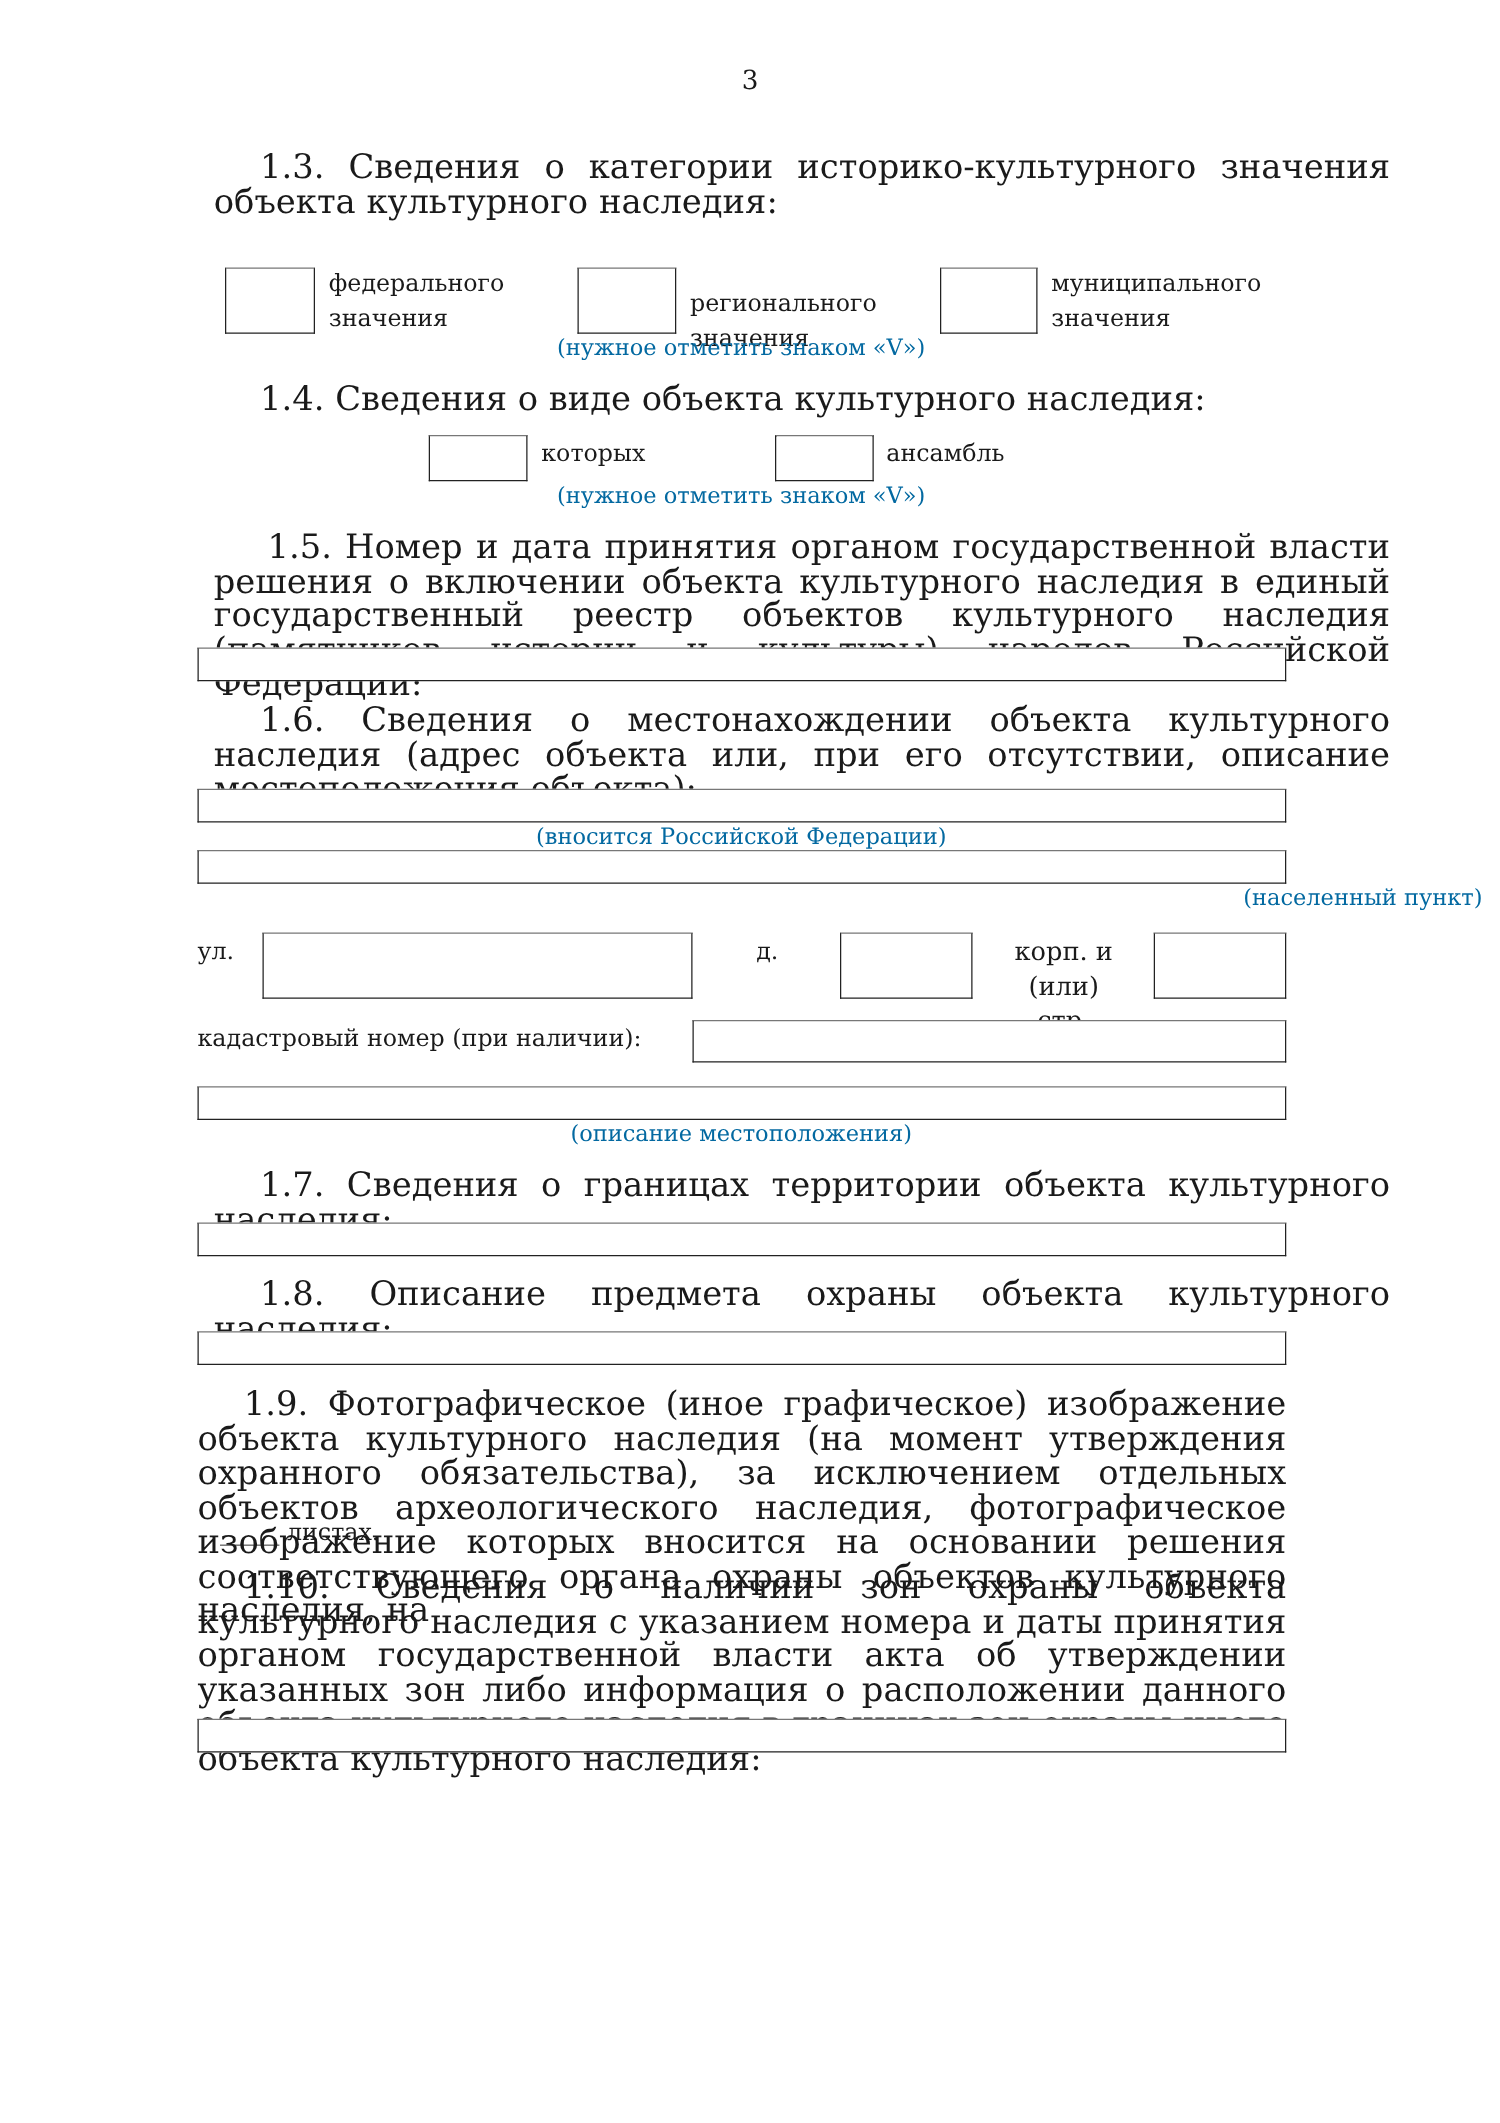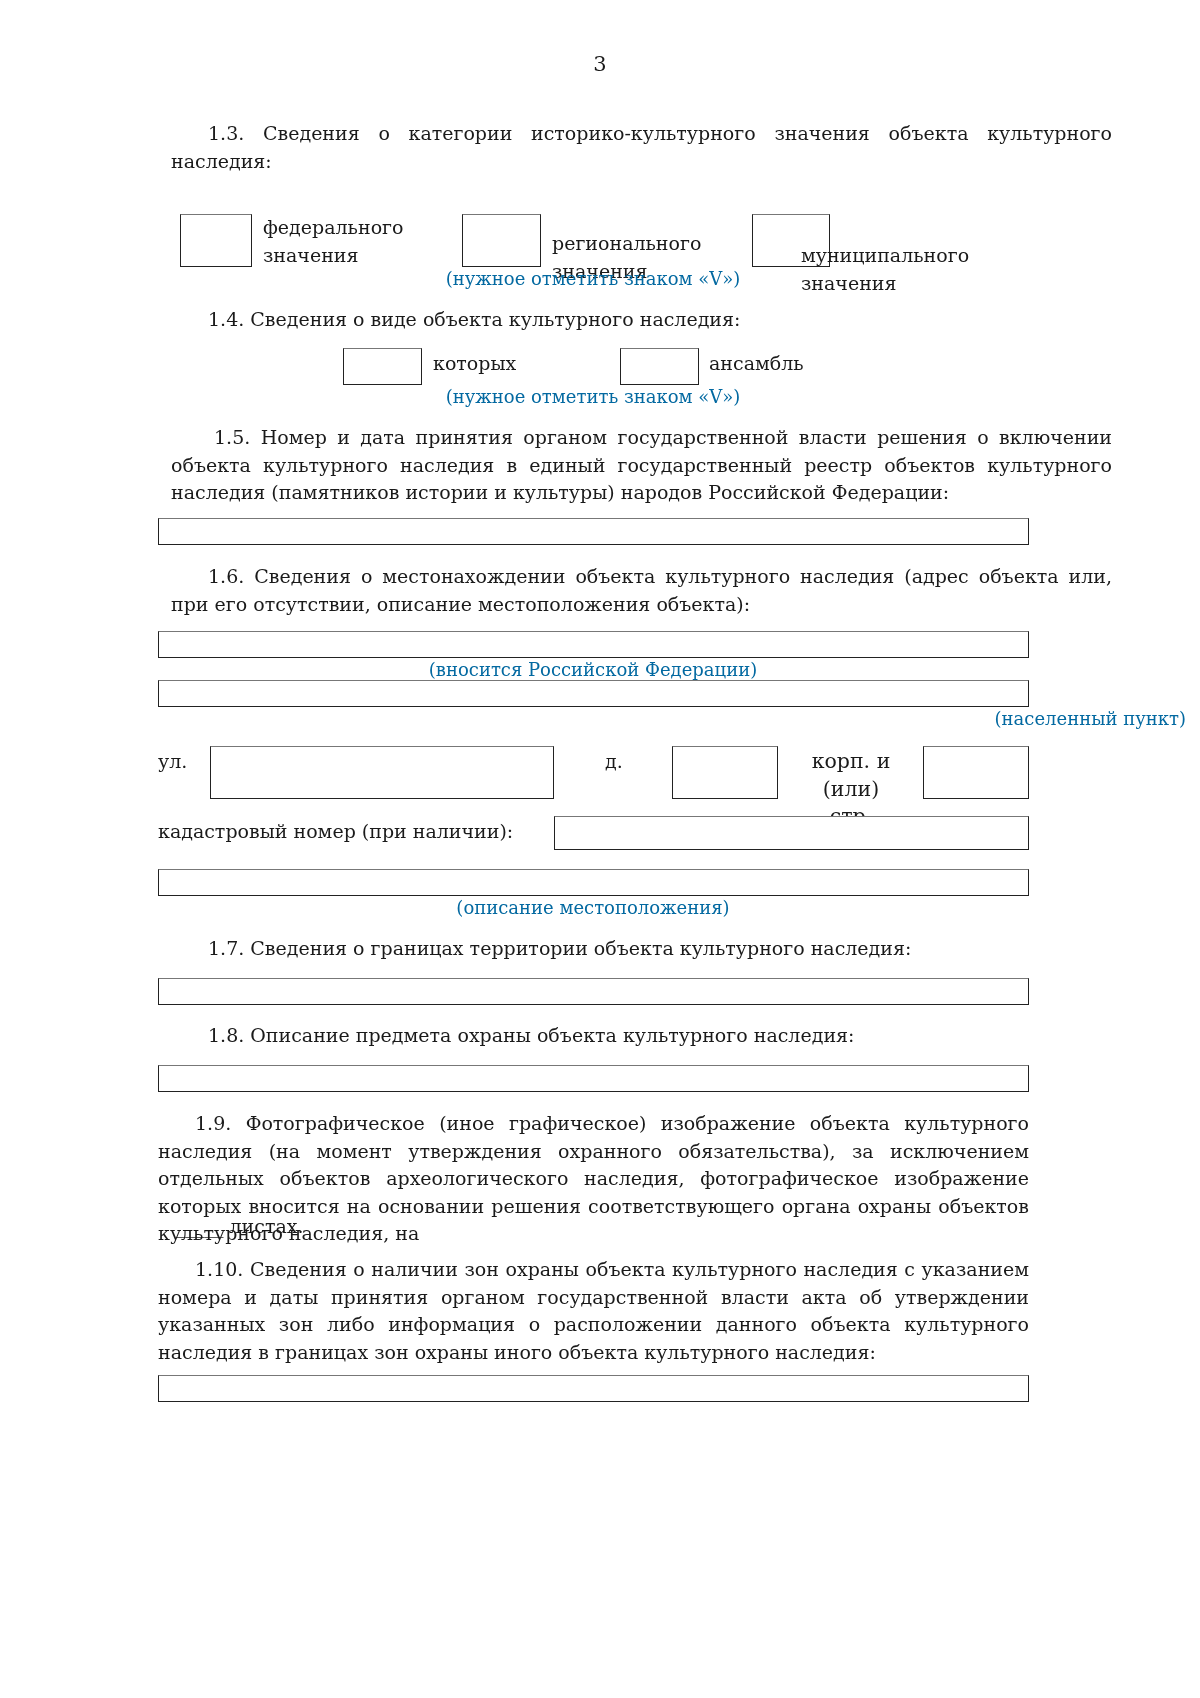--- a/index.html
+++ b/index.html
@@ -1,20 +1,20 @@
 <!DOCTYPE html>
 <html><head>
 <meta charset="utf-8">
 <style>
   html, body { margin: 0; padding: 0; background: #ffffff; }
   body { width: 1200px; height: 1698px; position: relative; overflow: hidden;
          font-family: "DejaVu Serif", "Liberation Serif", serif; color: #1a1a1a; }
   .abs { position: absolute; }
   .pnum { left: 0; width: 1200px; top: 52px; text-align: center; font-size: 21px; }
-  .para { left: 171px; width: 941px; font-size: 19px; line-height: 27.5px; text-align: justify; text-align-last: left; }
+  .para { left: 171px; width: 941px; font-size: 27px; line-height: 27.5px; text-align: justify; text-align-last: left; }
   .indent { text-indent: 37px; }
   .box { border: 1.5px solid #222; border-top-color: #777; box-sizing: border-box; background: #fff; }
   .lbl { font-size: 19px; line-height: 27.5px; }
   .cap { font-size: 18px; text-align: center; color: #0369a1; }
   .cell-small { font-size: 20.5px; line-height: 27.5px; text-align: center; }
 </style>
 </head>
 <body>
 
 <div class="abs pnum">3</div>
@@ -27,21 +27,21 @@
   <div>значения</div>
 </div>
 
 <div class="abs box" style="left:462px;top:214px;width:79px;height:53px;"></div>
 <div class="abs lbl" style="left:552px;top:230px;">
   <div>регионального</div>
   <div>значения</div>
 </div>
 
 <div class="abs box" style="left:752px;top:214px;width:78px;height:53px;"></div>
-<div class="abs lbl" style="left:801px;top:214px;margin-top:28px;">
+<div class="abs lbl" style="left:841px;top:214px;">
   <div>муниципального</div>
   <div>значения</div>
 </div>
 
 <div class="abs cap" style="left:0;width:1186px;top:268px;">(нужное отметить знаком «V»)</div>
 
 <div class="abs para indent" style="top:306px;">1.4. Сведения о виде объекта культурного наследия:</div>
 
 <div class="abs box" style="left:343px;top:348px;width:79px;height:37px;"></div>
 <div class="abs lbl" style="left:433px;top:350px;">которых</div>

